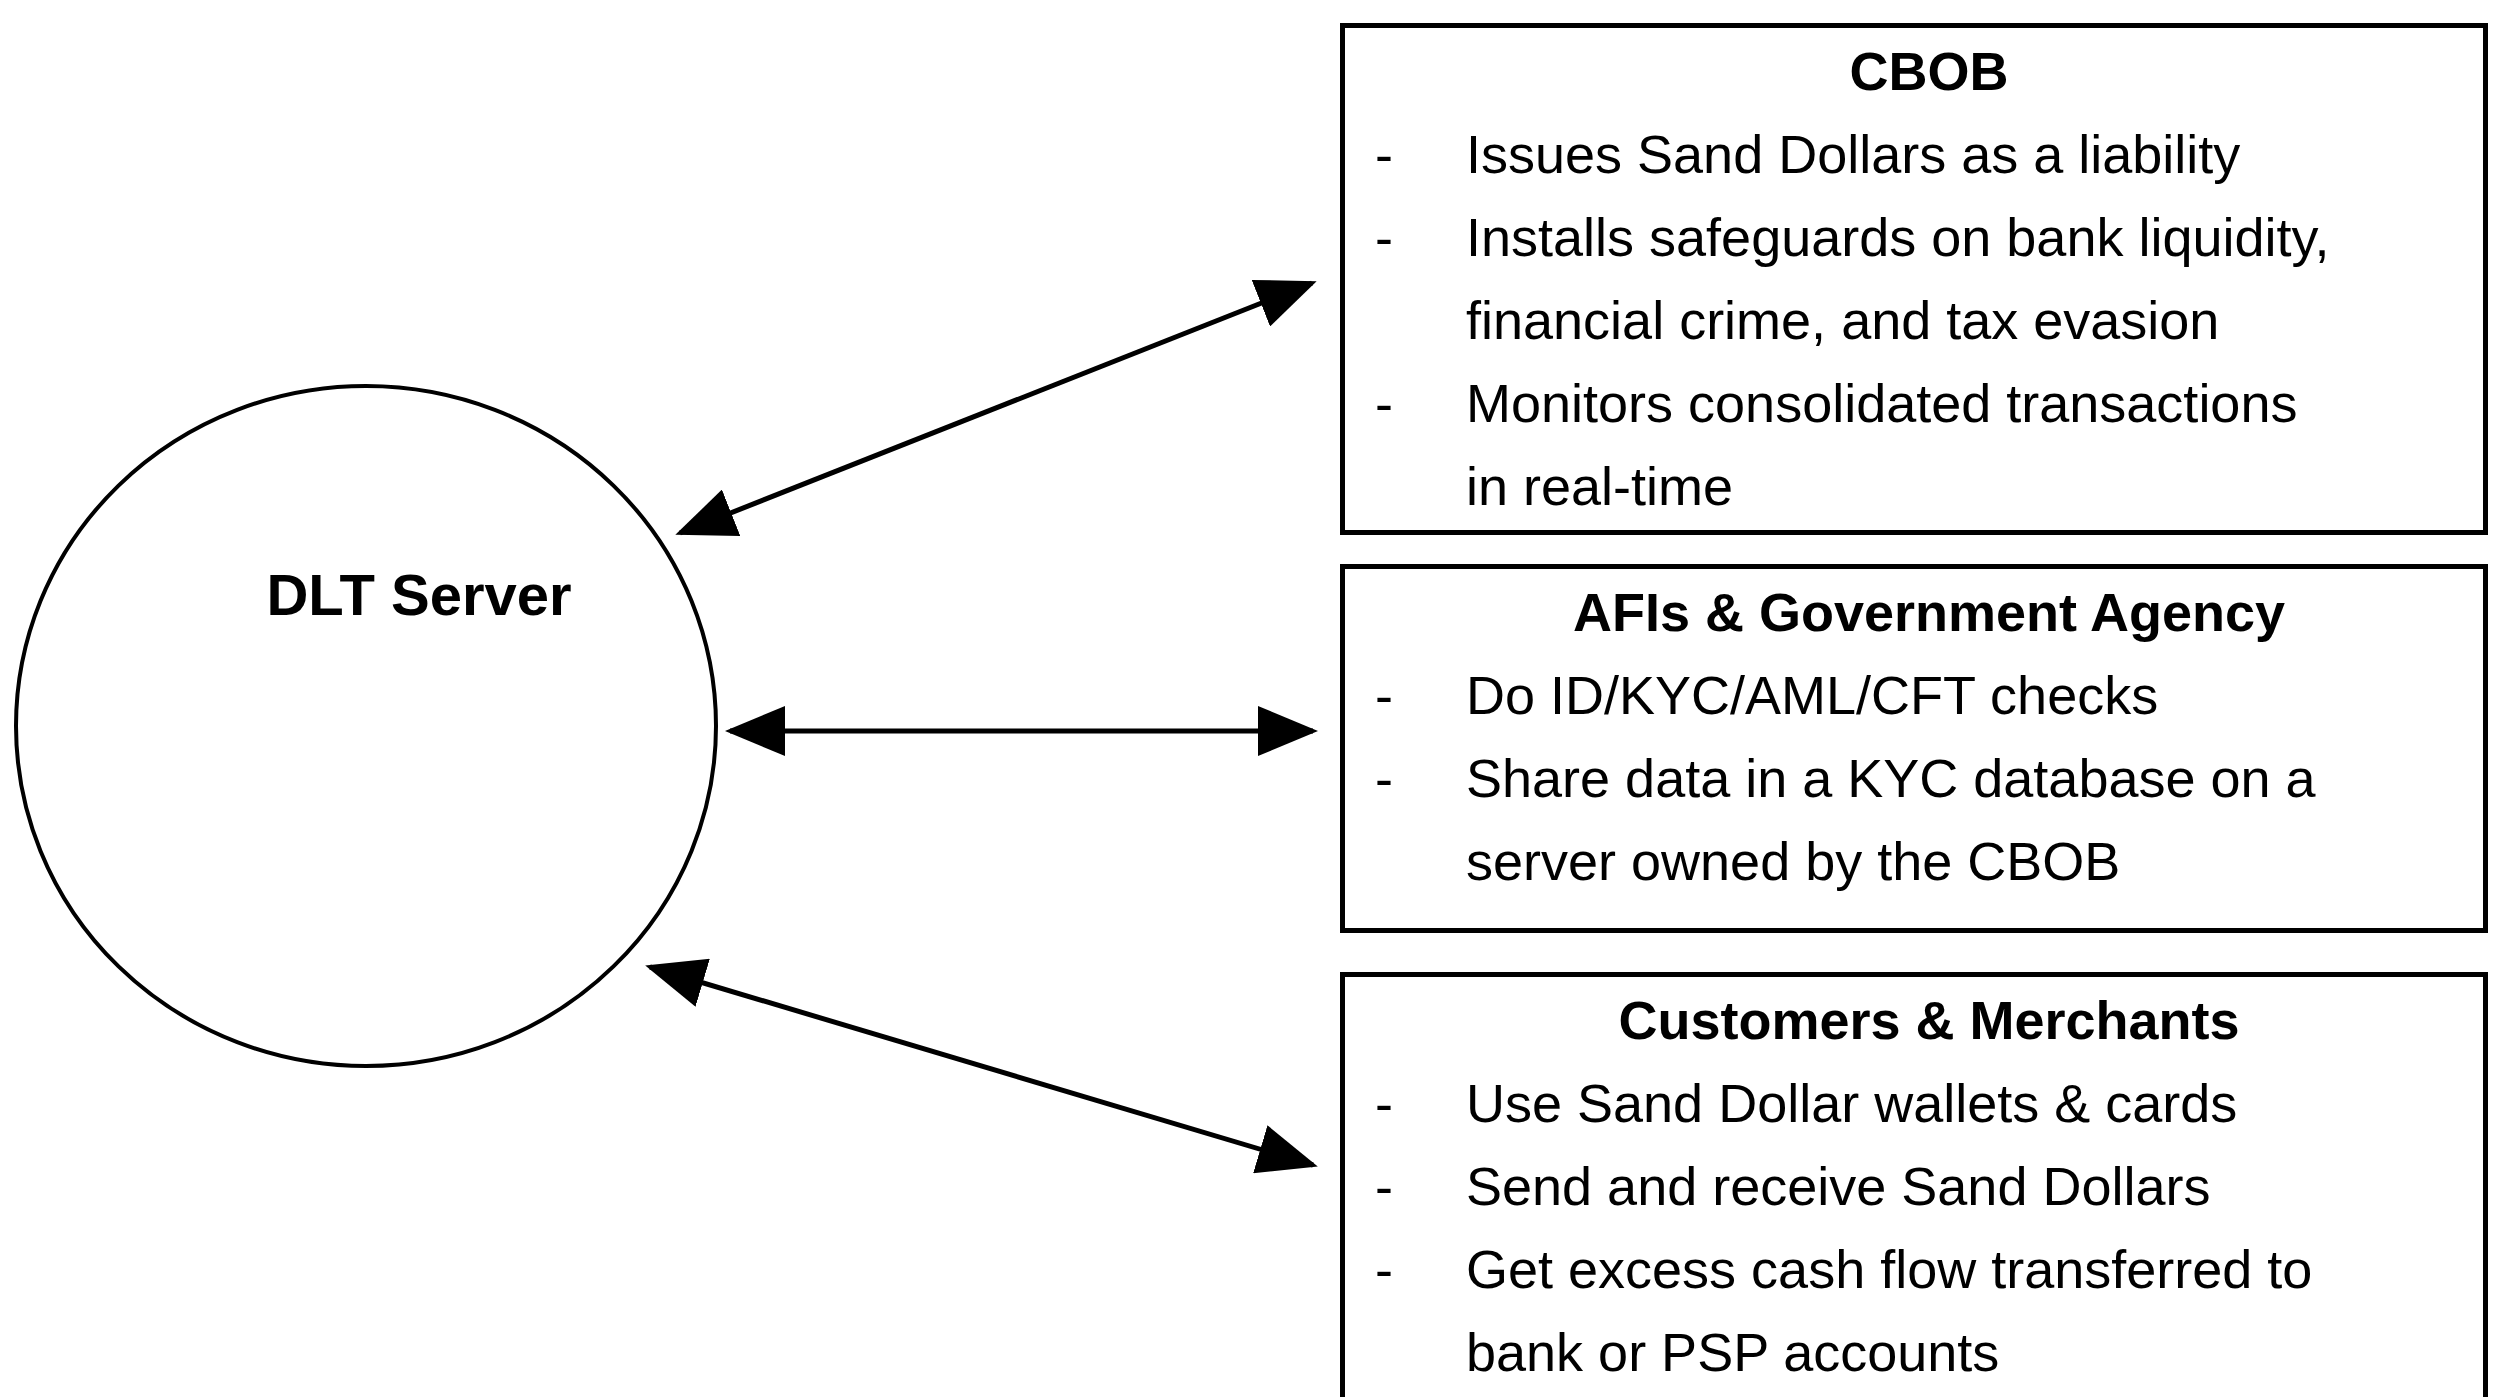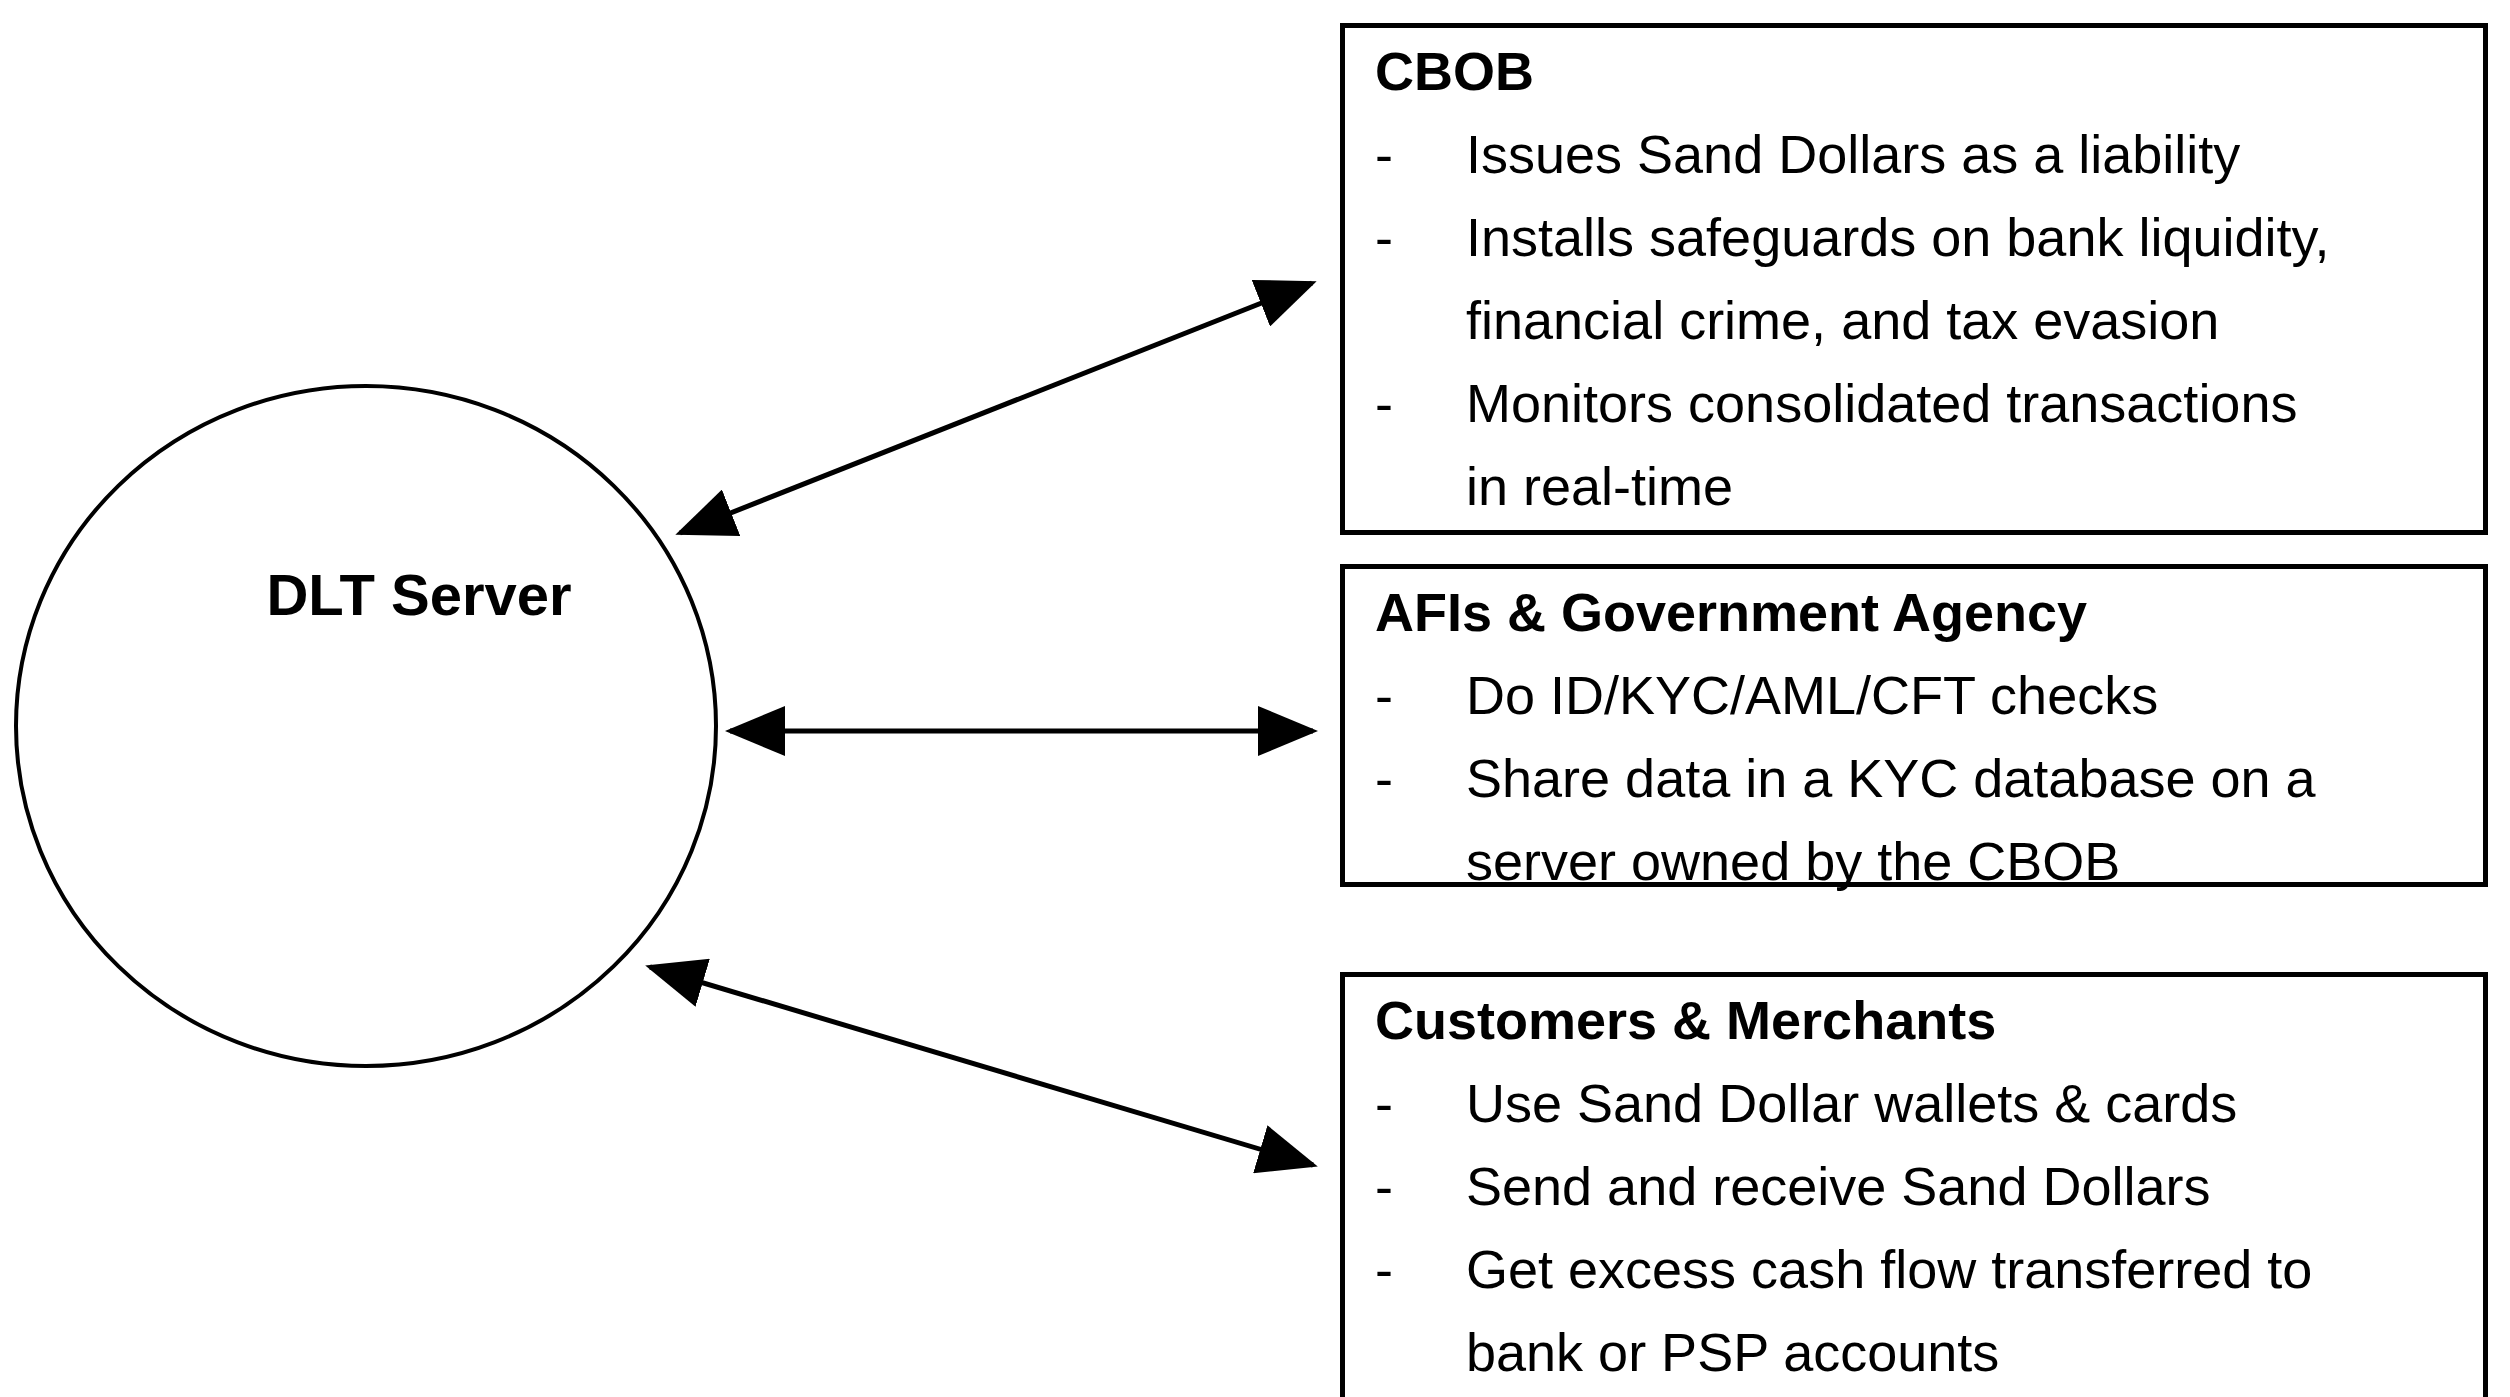--- a/index.html
+++ b/index.html
@@ -51,24 +51,25 @@
     width: 1148px;
     box-sizing: border-box;
     border: 5px solid #000000;
     background: #ffffff;
     padding: 2px 0 0 30px;
     font-size: 54px;
     line-height: 83px;
     color: #000000;
   }
   .box-cbob      { top: 23px;  height: 512px; }
-  .box-afis      { top: 564px; height: 323px; }
+  .box-afis      { top: 564px; height: 369px; }
   .box-customers { top: 972px; height: 432px; }
   .box-title {
     font-weight: bold;
+    text-align: center;
   }
   .bullet {
     display: flex;
     align-items: flex-start;
   }
   .bullet-dash {
     flex: 0 0 83px;
     width: 83px;
   }
   .bullet-text {

